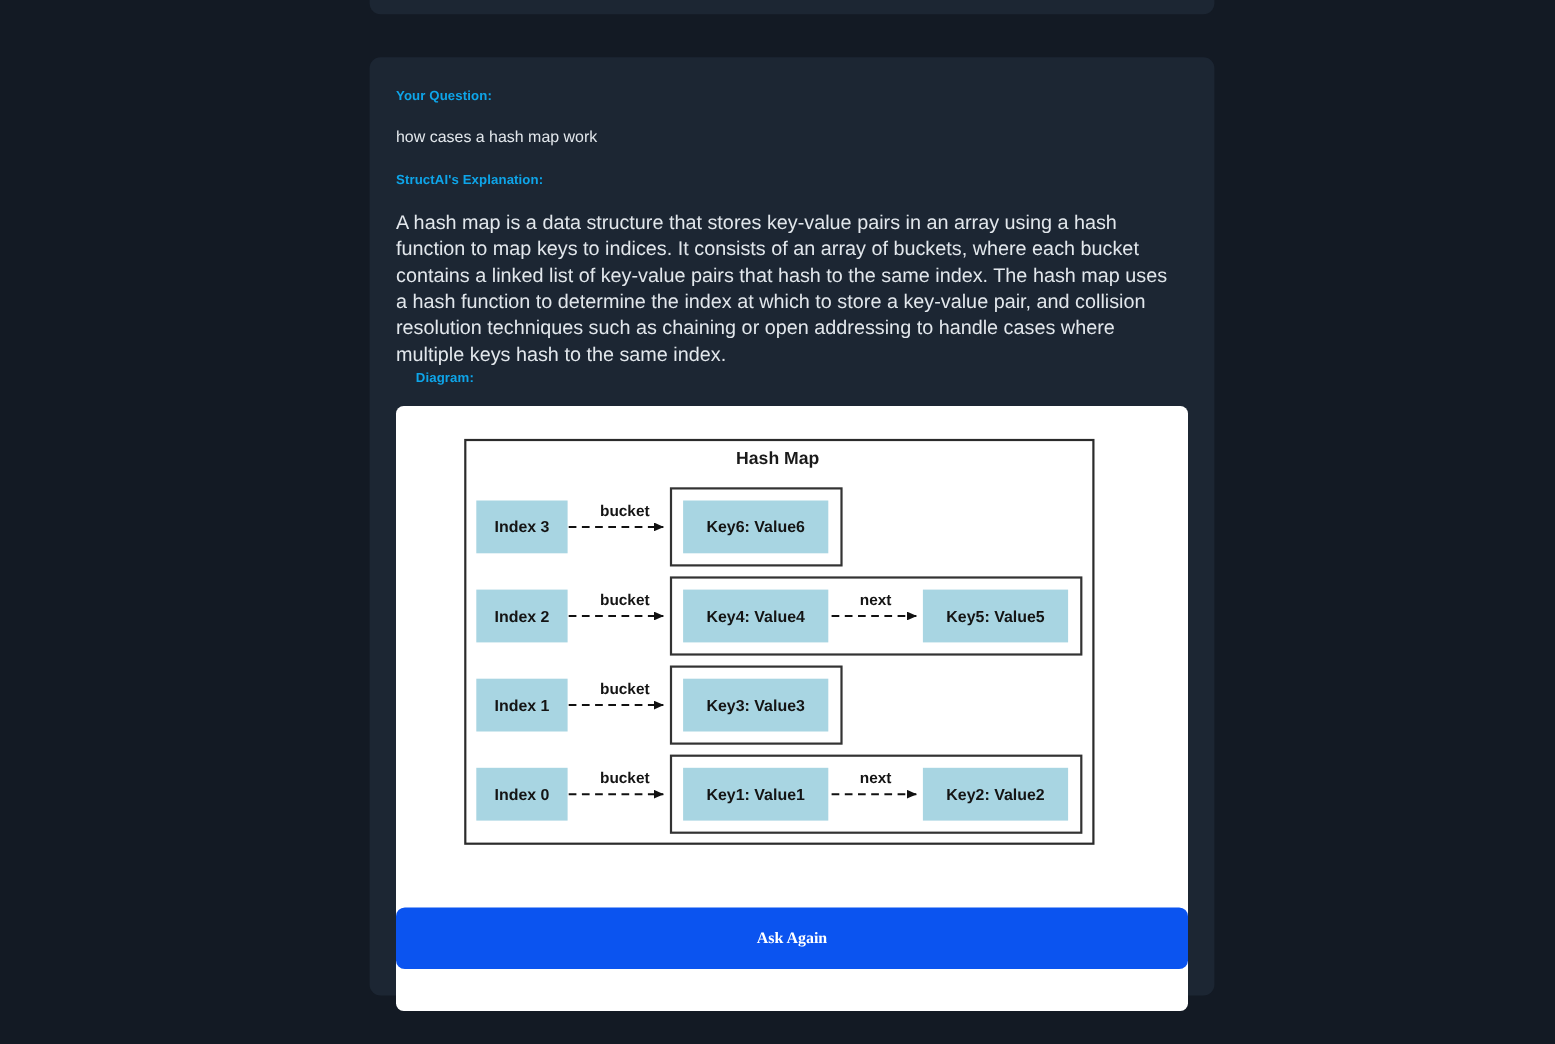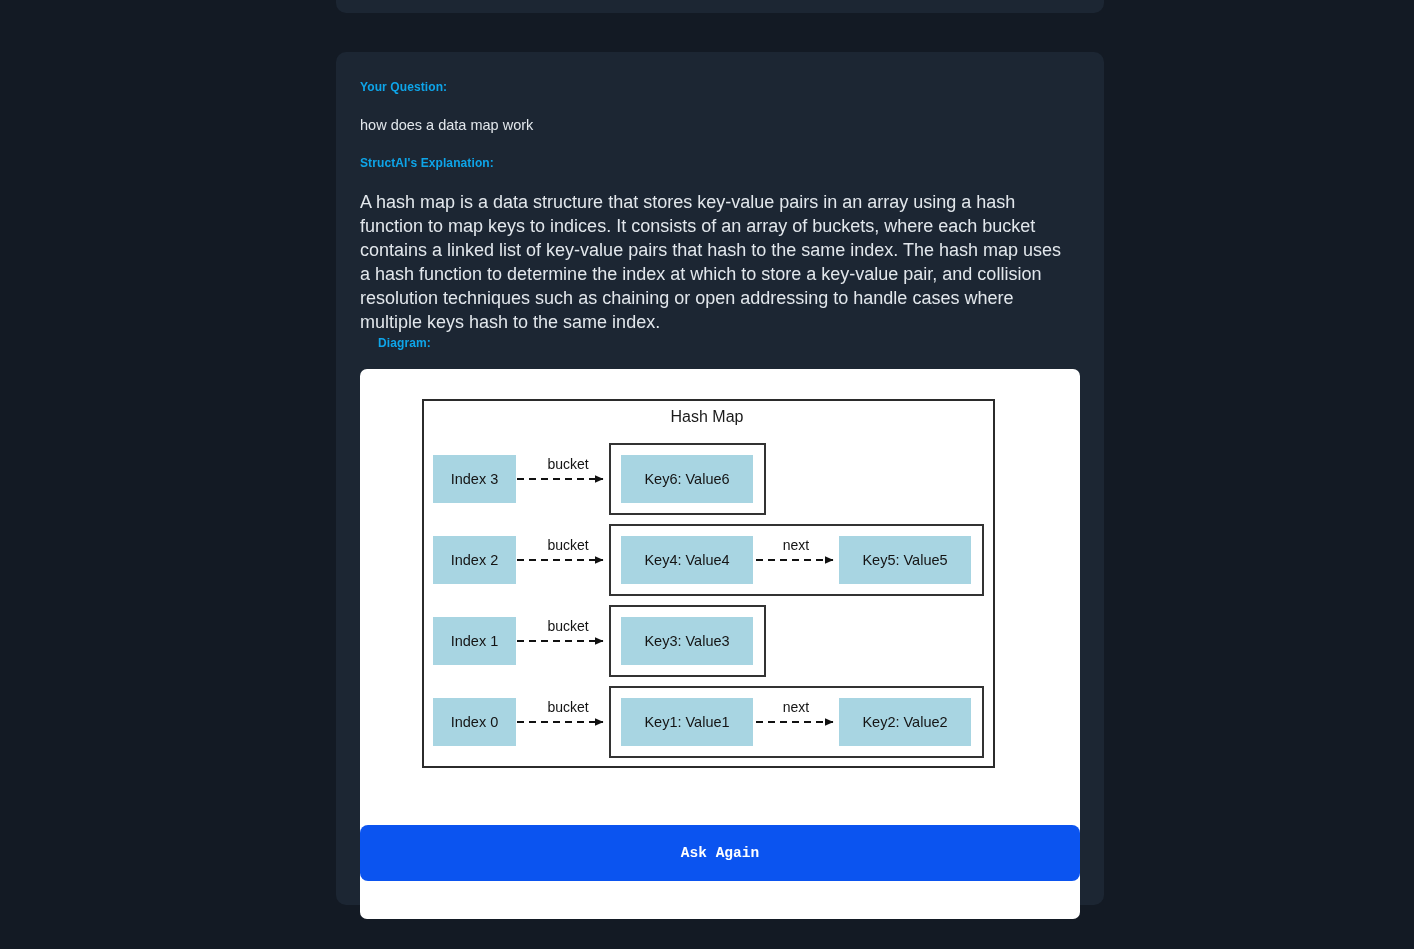--- a/index.html
+++ b/index.html
@@ -74,20 +74,21 @@
 
   
   .diagram-panel {
     position: absolute;
     left: 360px;
     top: 369px;
     width: 720px;
     height: 550px;
     background: #ffffff;
     border-radius: 7px;
+    font-weight: bold;
   }
 
   .diagram-svg {
     position: absolute;
     left: 0;
     top: 0;
     width: 720px;
     height: 431px;
   }
 
@@ -95,21 +96,21 @@
   .ask-again {
     position: absolute;
     left: 360px;
     top: 825px;
     width: 720px;
     height: 56px;
     background: #0b54f0;
     border: none;
     border-radius: 8px;
     color: #ffffff;
-    font-family: Liberation Mono, monospace;
+    font-family: Liberation Serif, serif;
     font-size: 14.5px;
     font-weight: bold;
     cursor: pointer;
   }
 
   
   .dg-title  { font-family: "Liberation Sans", sans-serif; font-size: 16px; fill: #1a1a1a; }
   .dg-node   { font-family: "Liberation Sans", sans-serif; font-size: 14.5px; fill: #141414; }
   .dg-edge   { font-family: "Liberation Sans", sans-serif; font-size: 14px;  fill: #141414; }
   .box-fill  { fill: #a8d5e2; stroke: none; }
@@ -120,21 +121,21 @@
 <body>
 
 <div class="page">
 
   <div class="card-above"></div>
 
   <div class="card"></div>
 
   <div class="section-heading q-heading">Your Question:</div>
 
-  <div class="q-text">how does a data map work</div>
+  <div class="q-text">how cases a hash map work</div>
 
   <div class="section-heading e-heading">StructAI's Explanation:</div>
 
   <div class="e-text">A hash map is a data structure that stores key-value pairs in an array using a hash function to map keys to indices. It consists of an array of buckets, where each bucket contains a linked list of key-value pairs that hash to the same index. The hash map uses a hash function to determine the index at which to store a key-value pair, and collision resolution techniques such as chaining or open addressing to handle cases where multiple keys hash to the same index.</div>
 
   <div class="section-heading d-heading">Diagram:</div>
 
   <div class="diagram-panel">
     <svg class="diagram-svg" viewBox="0 0 720 431">
       <defs>

